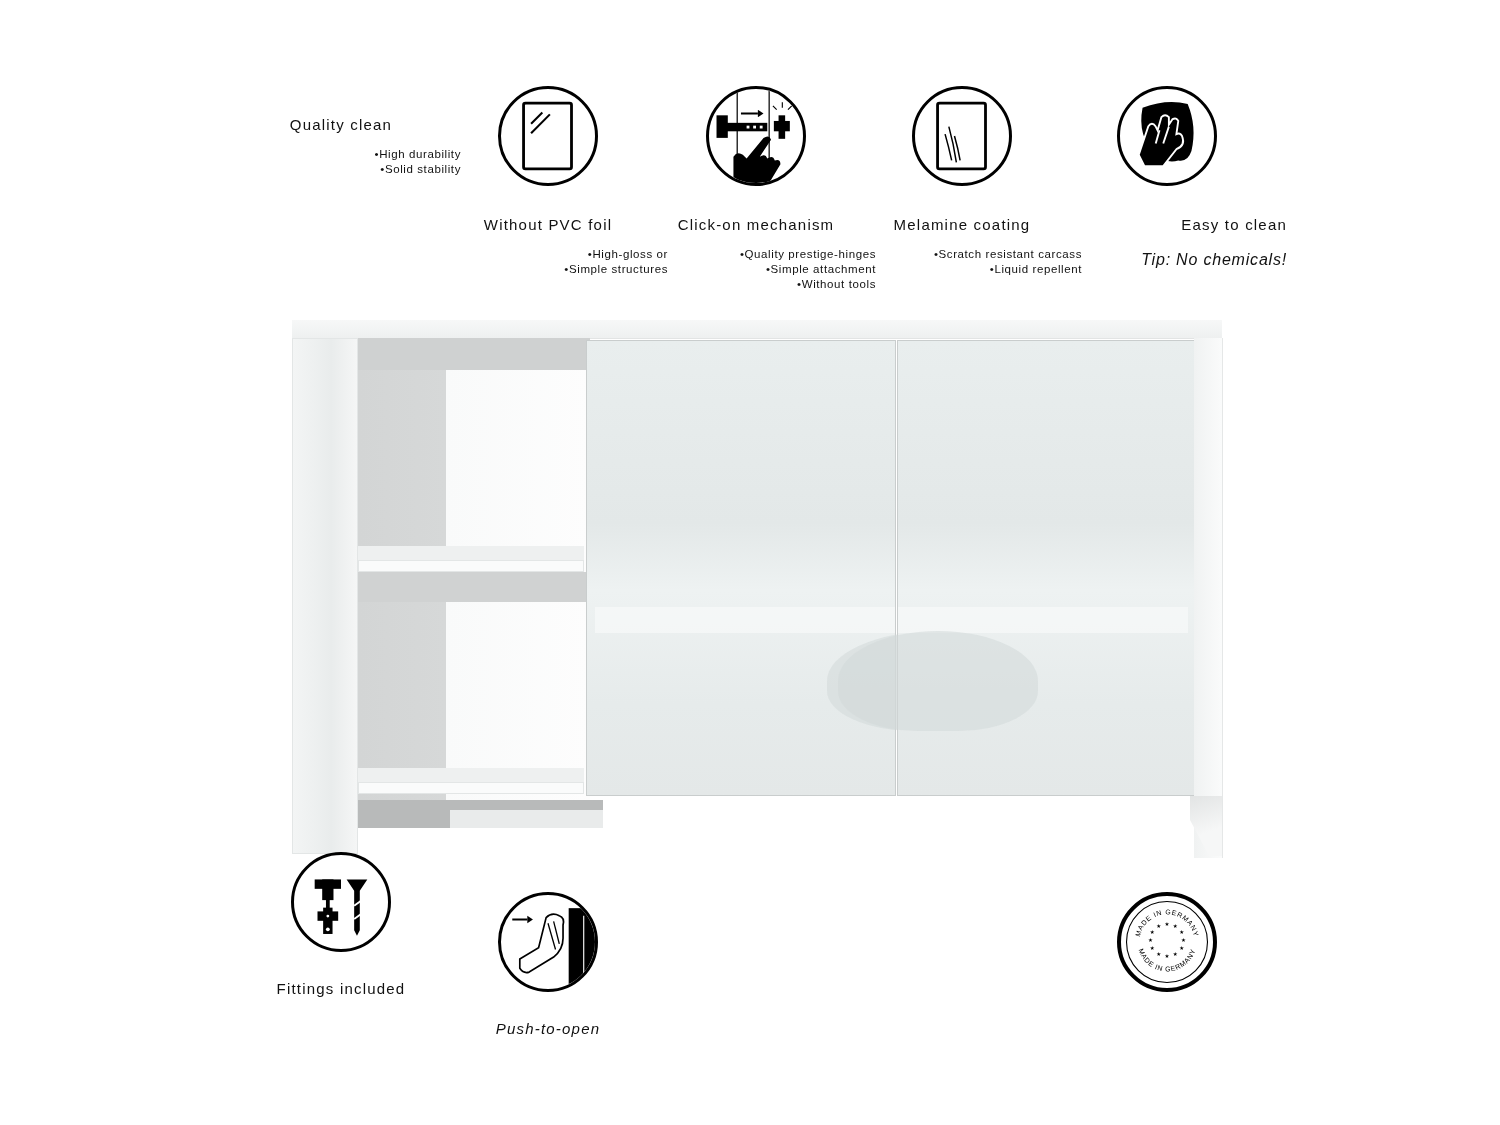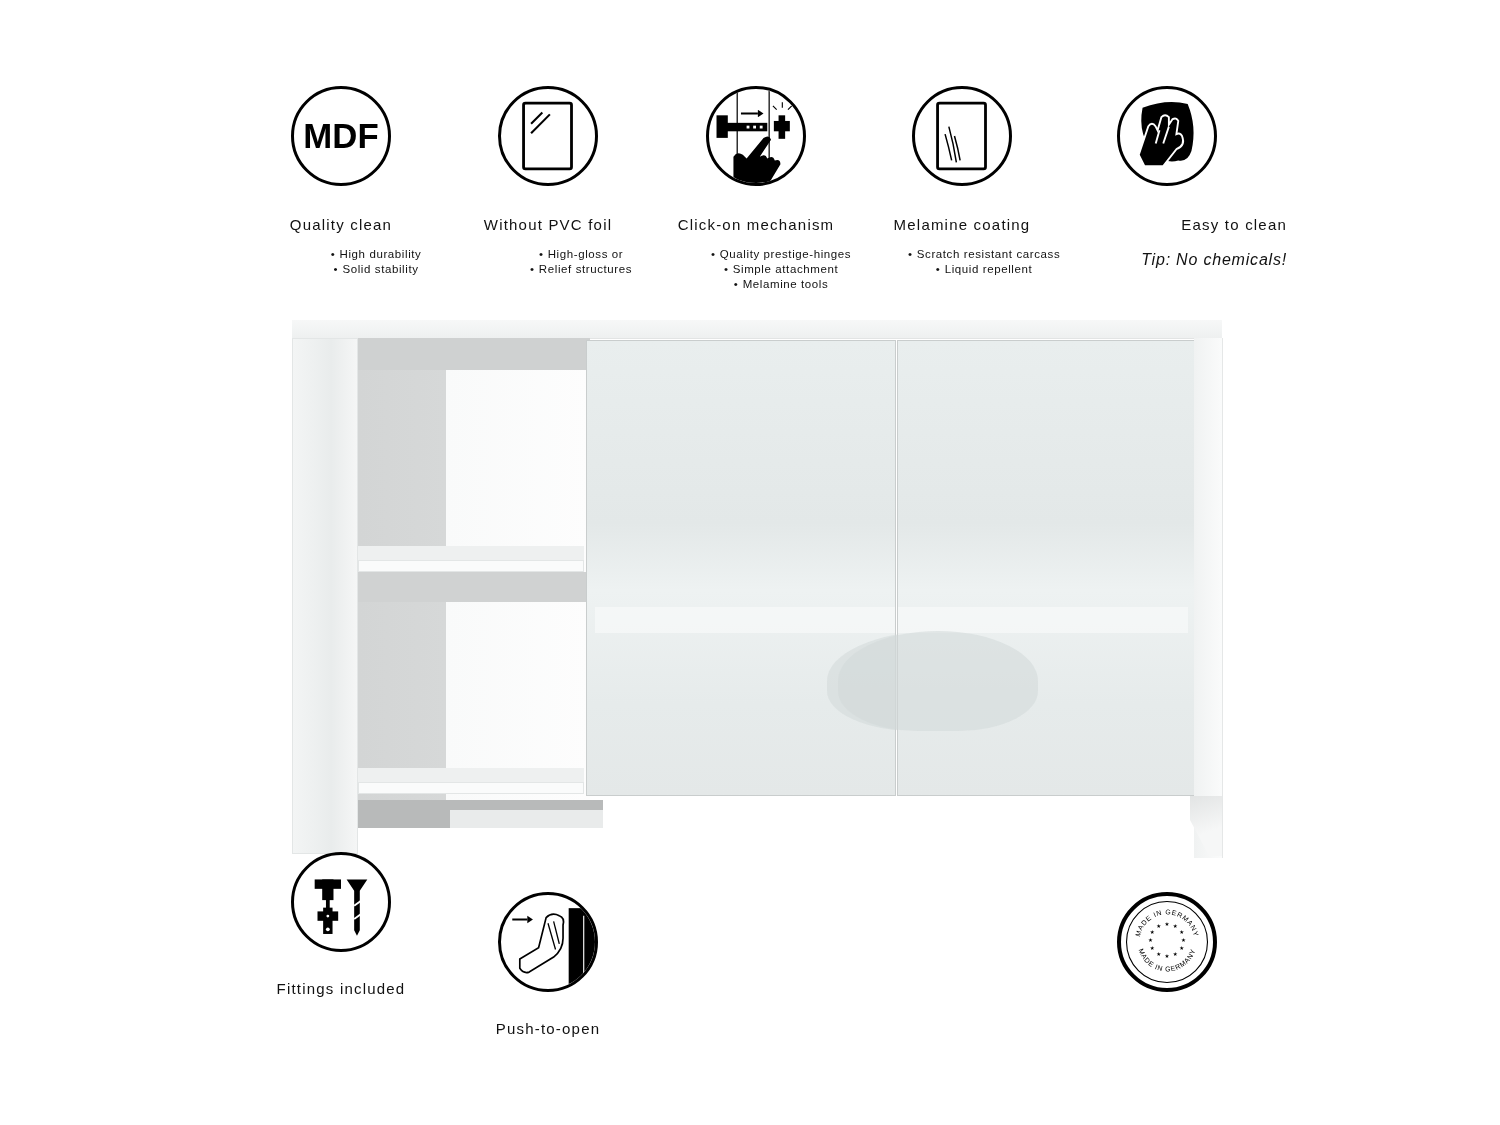--- a/index.html
+++ b/index.html
@@ -3,21 +3,21 @@
 <meta charset="utf-8">
 <style>
   html, body { margin:0; padding:0; background:#ffffff; }
   body { width:1500px; height:1125px; position:relative; overflow:hidden;
          font-family:"Liberation Sans", sans-serif; color:#111; }
   .feature { position:absolute; width:240px; text-align:center; }
   .icon-circle { width:100px; height:100px; border:3px solid #000; border-radius:50%;
                  margin:0 auto; position:relative; overflow:hidden; box-sizing:border-box; background:#fff; }
   .icon-circle svg { position:absolute; left:0; top:0; width:100%; height:100%; }
   .f-title { margin-top:30px; font-size:15px; letter-spacing:1.2px; color:#111; }
-  .f-list { list-style:none; margin:14px 0 0 0; padding:0; text-align:center;
+  .f-list { list-style:none; margin:14px 0 0 0; padding:0; text-align:right;
             font-size:11.5px; letter-spacing:0.6px; line-height:15px; color:#111; }
   .f-list li::before { content:"•"; display:inline-block; width:13px; }
   .f-tip { margin-top:18px; font-size:16px; font-style:italic; letter-spacing:0.8px; }
   .bot-title { margin-top:28px; font-size:15px; letter-spacing:1.2px; }
 
   
   .sideboard { position:absolute; left:290px; top:320px; width:932px; height:540px; }
   .top-slab { position:absolute; left:2px; top:0; width:930px; height:18px;
               background:linear-gradient(#f7f8f8,#eef0f0); border-bottom:1px solid #e2e4e4; }
   .side-left { position:absolute; left:2px; top:18px; width:66px; height:516px;
@@ -41,45 +41,40 @@
                     background:rgba(210,216,216,0.55); }
   .side-right { position:absolute; left:904px; top:18px; width:28px; height:520px;
                 background:linear-gradient(90deg,#f0f2f2,#fafbfb); border-right:1px solid #e5e7e7; }
   .foot-right { position:absolute; left:900px; top:476px; width:32px; height:60px;
                 background:linear-gradient(160deg,#e2e4e4 0%,#f6f7f7 60%); clip-path:polygon(0 0,100% 0,100% 100%,60% 100%,0 40%); }
 </style>
 </head>
 <body>
 
 <div class="feature" style="left:221px; top:86px;">
-  <div class="icon-circle">
-    <svg viewBox="0 0 100 100">
-      <text x="50" y="63" text-anchor="middle" font-family="Liberation Sans, sans-serif" font-weight="bold" font-size="37" fill="#000">MDF</text>
-    </svg>
-  </div>
   <div class="f-title">Quality clean</div>
   <ul class="f-list" style="margin-left:66px;">
     <li>High durability</li>
     <li>Solid stability</li>
   </ul>
 </div>
 
 <div class="feature" style="left:428px; top:86px;">
   <div class="icon-circle">
     <svg viewBox="0 0 100 100">
       <rect x="24" y="15" width="51" height="70" rx="2" fill="none" stroke="#000" stroke-width="3"></rect>
       <line x1="32" y1="37" x2="44" y2="25" stroke="#000" stroke-width="2.2"></line>
       <line x1="32" y1="47" x2="52" y2="27" stroke="#000" stroke-width="2.2"></line>
       <line x1="40" y1="48" x2="55" y2="34" stroke="#000" stroke-width="0"></line>
     </svg>
   </div>
   <div class="f-title">Without PVC foil</div>
   <ul class="f-list" style="margin-left:62px;">
     <li>High-gloss or</li>
-    <li>Relief structures</li>
+    <li>Simple structures</li>
   </ul>
 </div>
 
 <div class="feature" style="left:636px; top:86px;">
   <div class="icon-circle">
     <svg viewBox="0 0 100 100">
       <line x1="30" y1="0" x2="30" y2="100" stroke="#000" stroke-width="1.3"></line>
       <line x1="64" y1="0" x2="64" y2="100" stroke="#000" stroke-width="1.3"></line>
       <rect x="8" y="28" width="12" height="24" fill="#000"></rect>
       <rect x="18" y="36" width="44" height="9" fill="#000"></rect>
@@ -93,21 +88,21 @@
       <line x1="78" y1="14" x2="78" y2="20" stroke="#000" stroke-width="1.2"></line>
       <line x1="68" y1="18" x2="72" y2="22" stroke="#000" stroke-width="1.2"></line>
       <line x1="88" y1="18" x2="84" y2="22" stroke="#000" stroke-width="1.2"></line>
       <path d="M26 100 L26 72 Q30 66 36 70 L40 74 L58 52 Q64 48 66 54 L54 72 Q60 68 62 74 Q68 70 70 76 Q76 74 76 80 L64 100 Z" fill="#000"></path>
     </svg>
   </div>
   <div class="f-title">Click-on mechanism</div>
   <ul class="f-list" style="margin-left:46px;">
     <li>Quality prestige-hinges</li>
     <li>Simple attachment</li>
-    <li>Melamine tools</li>
+    <li>Without tools</li>
   </ul>
 </div>
 
 <div class="feature" style="left:842px; top:86px;">
   <div class="icon-circle">
     <svg viewBox="0 0 100 100">
       <rect x="24" y="15" width="51" height="70" rx="2" fill="none" stroke="#000" stroke-width="3"></rect>
       <path d="M32 48 Q36 62 39 76" stroke="#000" stroke-width="1.6" fill="none"></path>
       <path d="M36 40 Q41 58 44 78" stroke="#000" stroke-width="1.6" fill="none"></path>
       <path d="M42 50 Q46 64 48 76" stroke="#000" stroke-width="1.6" fill="none"></path>
@@ -174,21 +169,21 @@
       <circle cx="36" cy="79" r="2" fill="#fff"></circle>
       <circle cx="36" cy="65" r="1.5" fill="#fff"></circle>
       <path d="M56 26 L78 26 L70 38 L70 80 L67 86 L64 80 L64 38 Z" fill="#000"></path>
       <line x1="64" y1="54" x2="71" y2="49" stroke="#fff" stroke-width="2"></line>
       <line x1="64" y1="68" x2="71" y2="63" stroke="#fff" stroke-width="2"></line>
     </svg>
   </div>
   <div class="bot-title">Fittings included</div>
 </div>
 
-<div class="feature" style="left:428px; top:892px;">
+<div class="feature" style="left:428px; top:892px;font-style:italic;">
   <div class="icon-circle">
     <svg viewBox="0 0 100 100">
       <rect x="72" y="14" width="30" height="90" fill="#000"></rect>
       <line x1="88" y1="22" x2="88" y2="100" stroke="#fff" stroke-width="1.2"></line>
       <line x1="12" y1="26" x2="28" y2="26" stroke="#000" stroke-width="2.2"></line>
       <polygon points="28,22 34,26 28,30" fill="#000"></polygon>
       <path d="M20 68 L40 56 L48 24 Q54 18 62 22 Q68 24 66 32 L66 46 Q66 58 56 66 L30 82 Q24 84 20 78 Z" fill="#fff" stroke="#000" stroke-width="1.8"></path>
       <line x1="50" y1="30" x2="58" y2="58" stroke="#000" stroke-width="1.4"></line>
       <line x1="56" y1="28" x2="62" y2="52" stroke="#000" stroke-width="1.4"></line>
     </svg>

